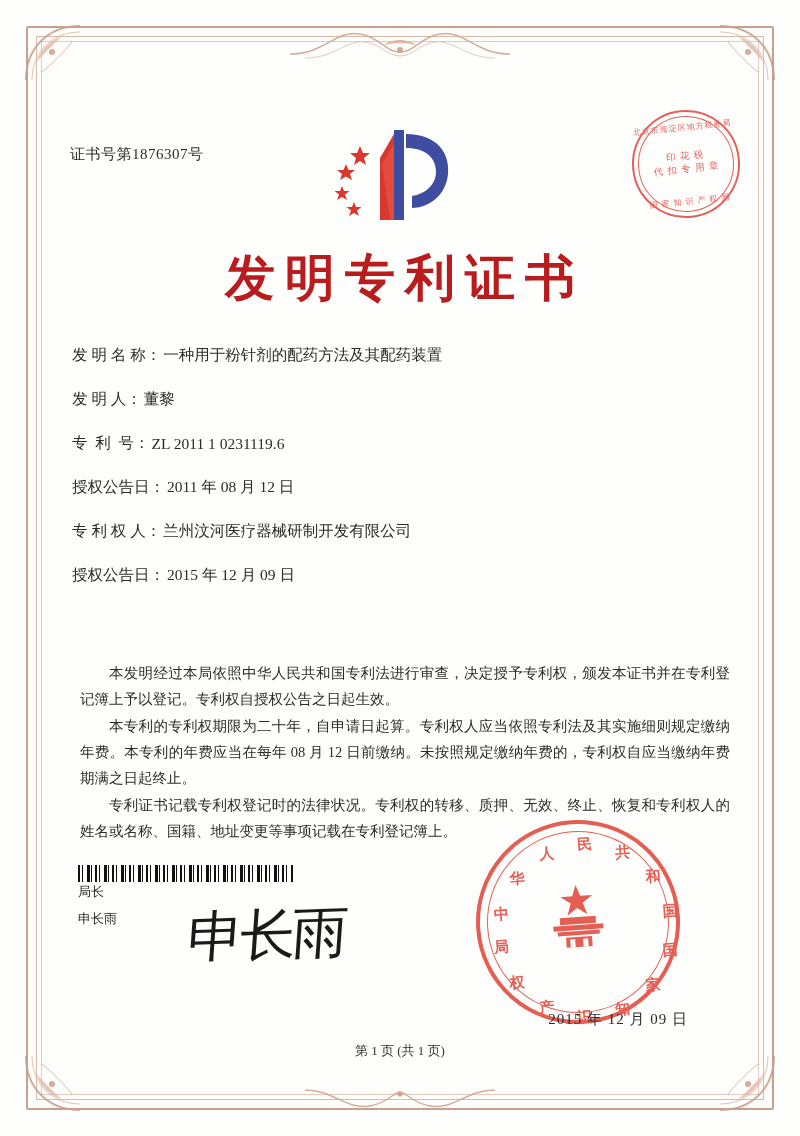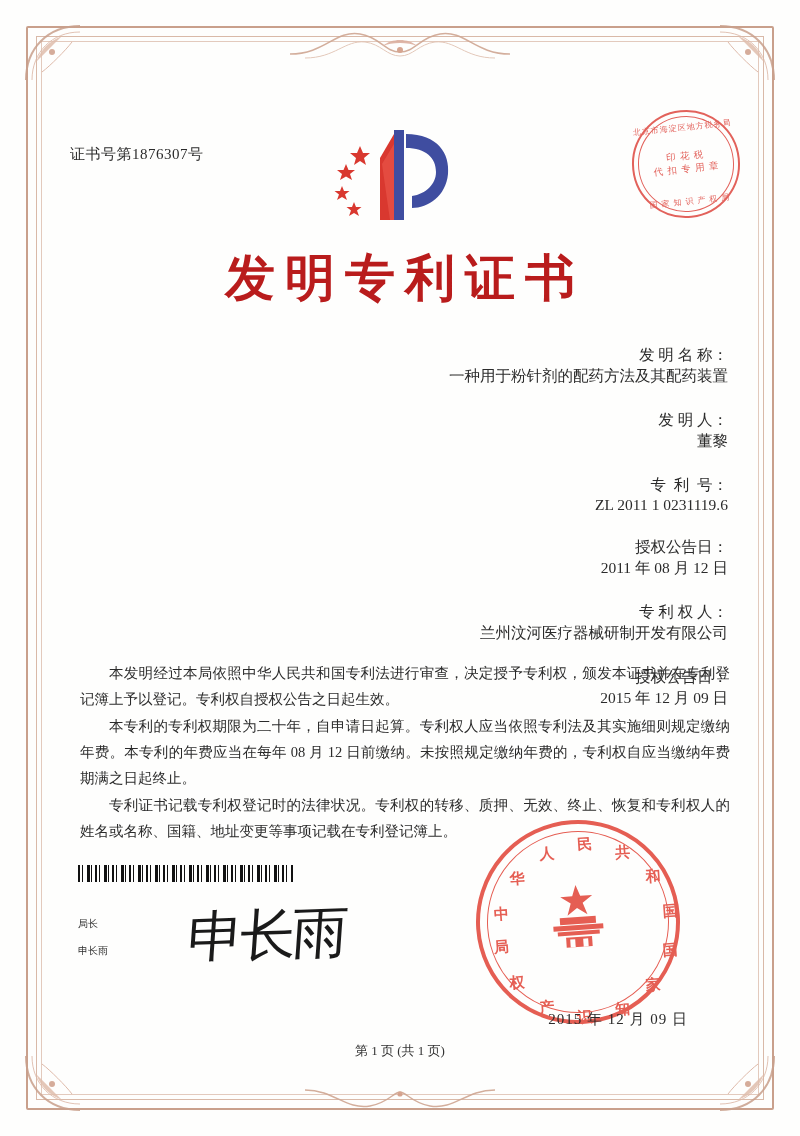--- a/index.html
+++ b/index.html
@@ -104,21 +104,21 @@
     font-family:"DejaVu Serif","Liberation Serif",serif;
     color:#b91c1c;
     text-indent:10px;
   }
 
   
   .fields{
     position:absolute;left:12px;right:12px;top:285px;
     font-size:15.5px;
   }
-  .row{margin-bottom:23px;display:flex;align-items:flex-end;flex-direction:column;}
+  .row{margin-bottom:23px;display:flex;align-items:center;}
   .row .lbl{white-space:pre;flex:0 0 auto;}
   .row .val{margin-left:2px;}
 
   
   .paras{
     position:absolute;left:12px;right:10px;top:600px;
     font-size:14.5px;line-height:26px;text-align:justify;
   }
   .paras p{margin:0 0 1px 8px;text-indent:2em;}
 
@@ -127,22 +127,22 @@
     position:absolute;left:18px;top:805px;
     width:215px;height:17px;
     background:
       repeating-linear-gradient(90deg,#111 0 2px,transparent 2px 4px,
       #111 4px 5px,transparent 5px 9px,#111 9px 12px,transparent 12px 13px,
       #111 13px 14px,transparent 14px 17px);
   }
 
   
   .director{
-    position:absolute;left:18px;top:850px;
-    font-size:10px;line-height:27px;
+    position:absolute;left:18px;top:818px;
+    font-size:13px;line-height:27px;
   }
   .signature{
     position:absolute;left:128px;top:838px;
     font-size:56px;
     font-family:"DejaVu Serif",serif;
     color:#1a1a1a;
     letter-spacing:-4px;
     transform:skewX(-6deg) rotate(-2deg);
     white-space:nowrap;
   }

